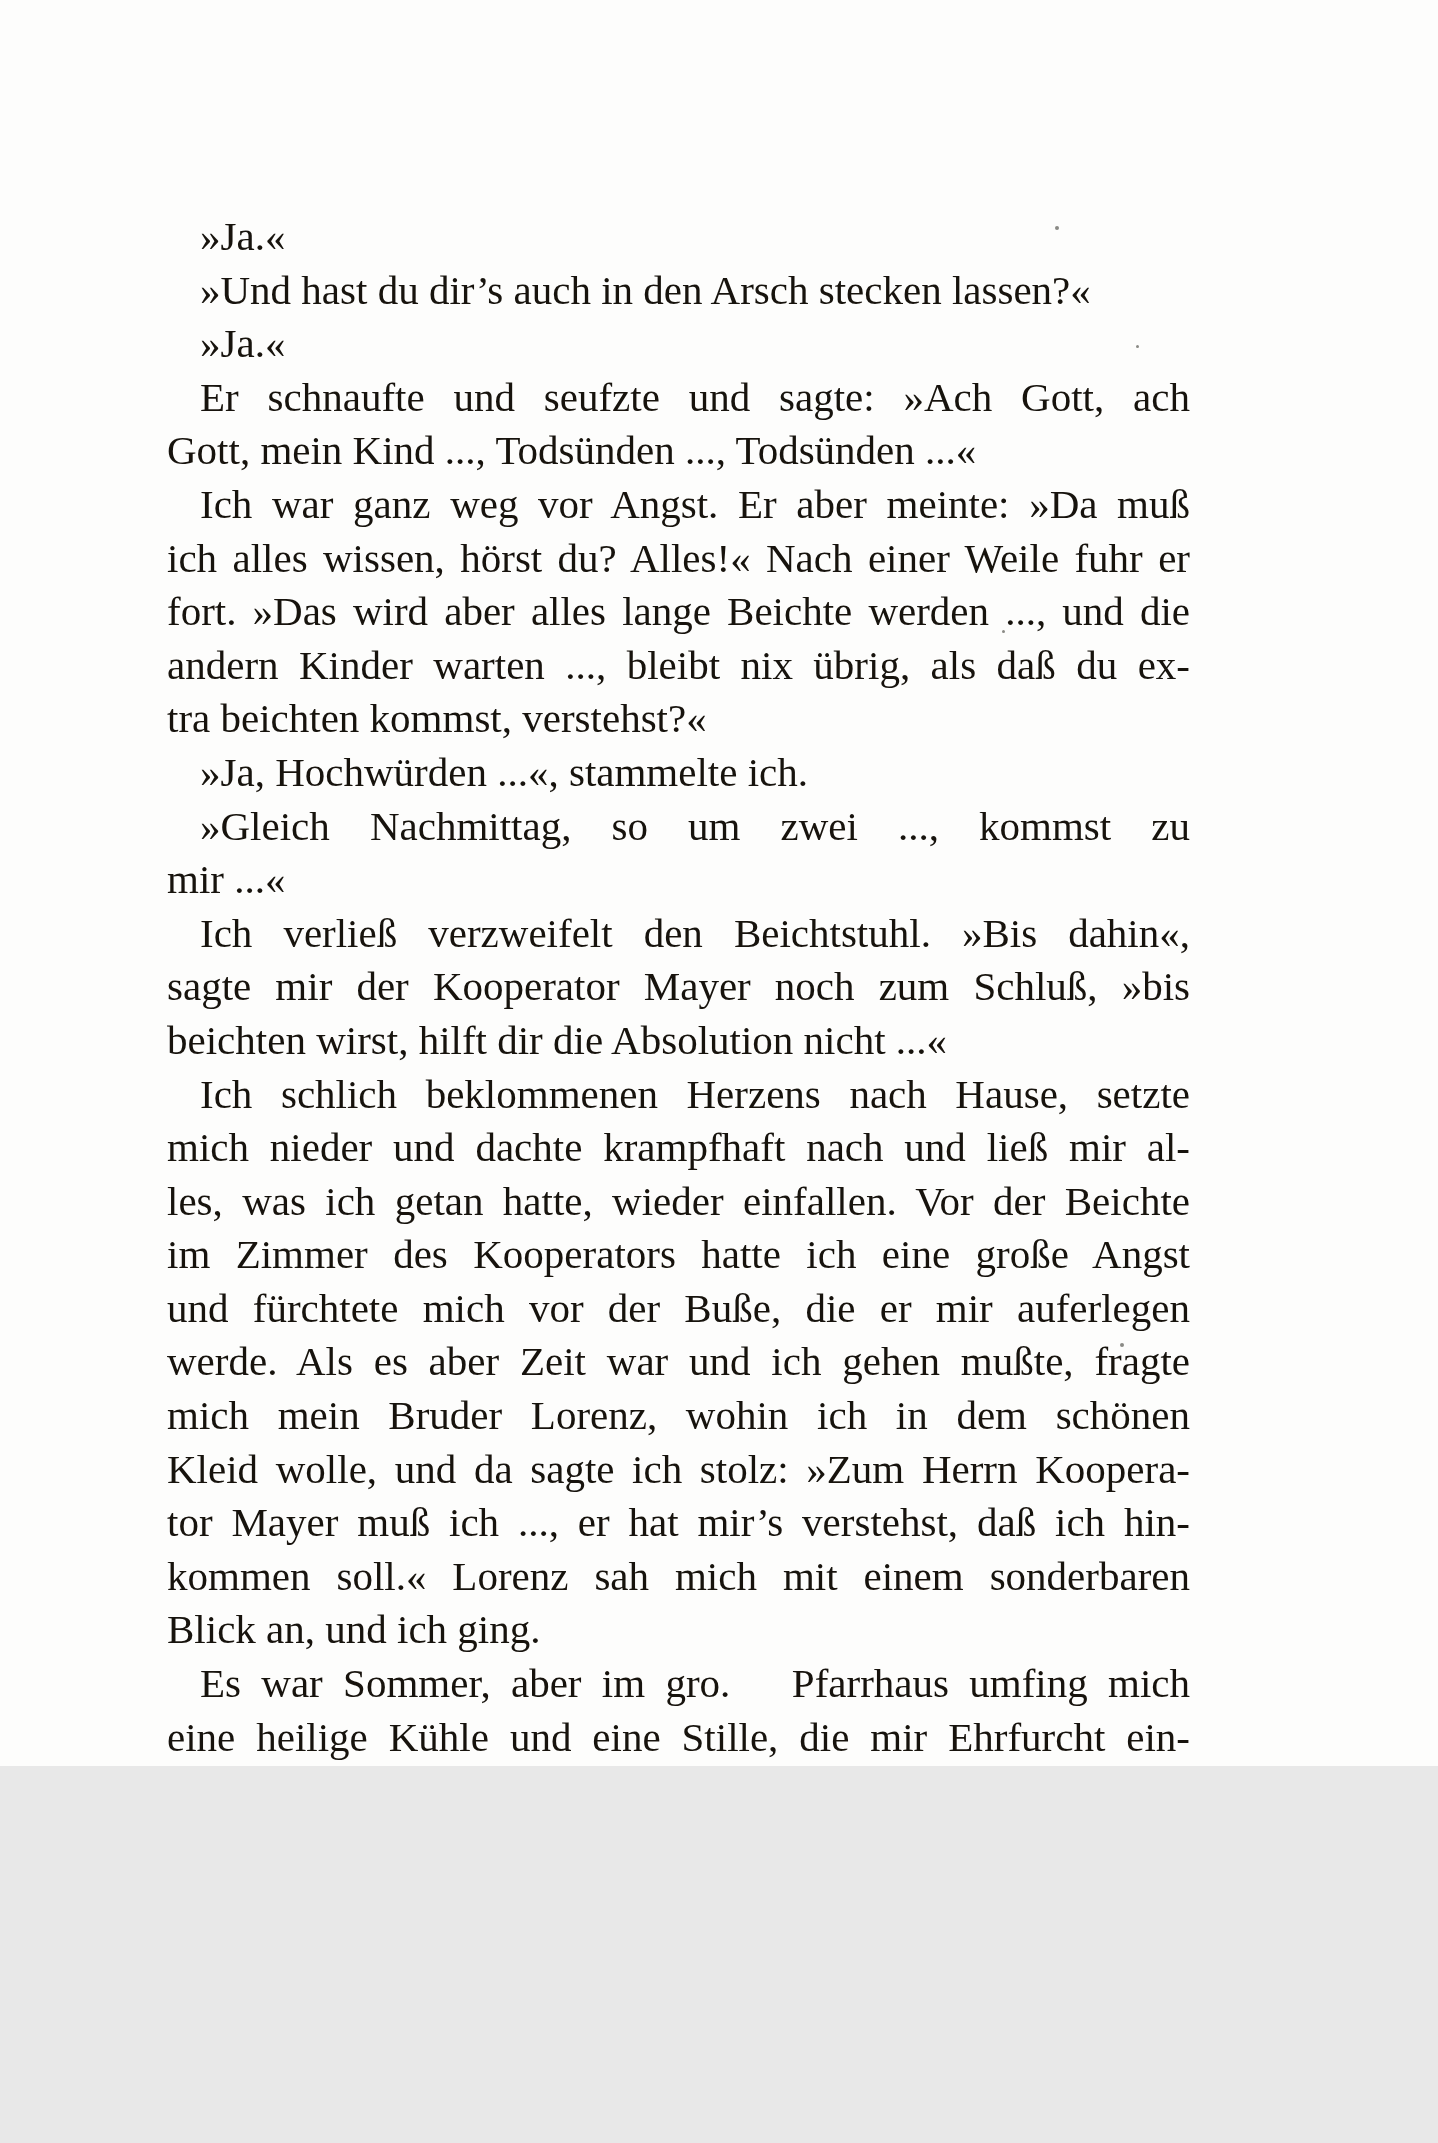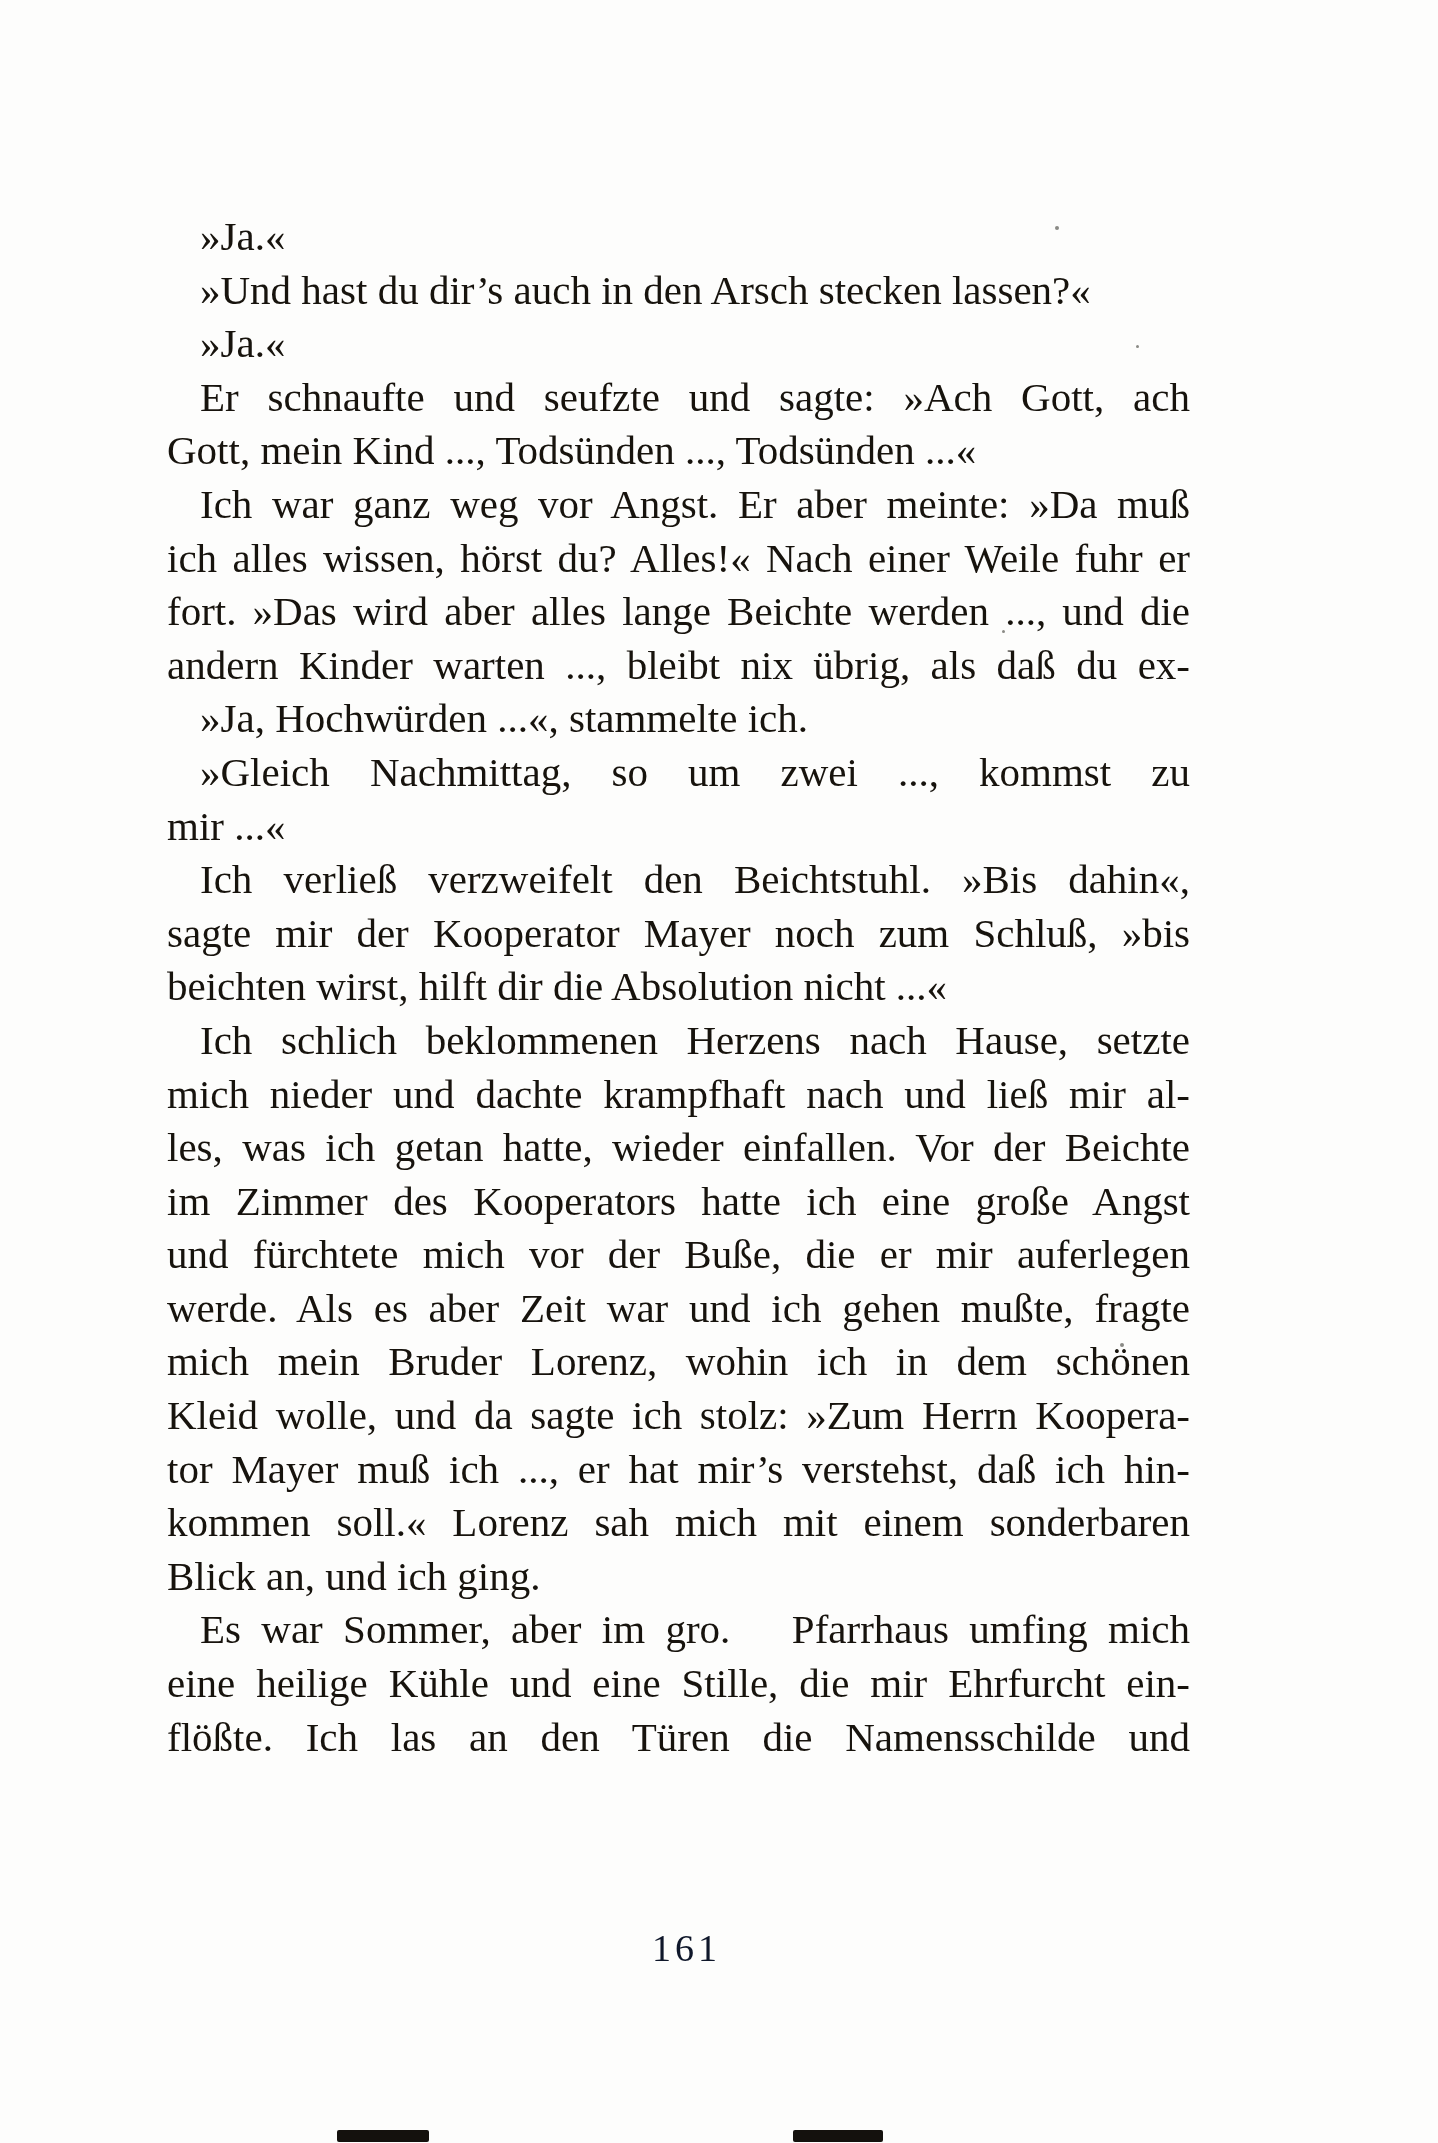--- a/index.html
+++ b/index.html
@@ -1,19 +1,19 @@
 <!DOCTYPE html>
 <html><head>
 <meta charset="utf-8">
 <style>
   html, body { margin: 0; padding: 0; background: #e8e8e8; }
   .page {
     position: relative;
     width: 1438px;
-    height: 2143px;
+    height: 1766px;
     margin: 0 auto;
     background: #fdfdfc;
     overflow: hidden;
     font-family: "Liberation Serif", "DejaVu Serif", serif;
     color: #17130d;
   }
   .textblock {
     position: absolute;
     left: 167px;
     top: 210px;
@@ -62,20 +62,21 @@
   <div class="textblock">
     <div class="ln ind">»Ja.«</div>
     <div class="ln ind">»Und hast du dir’s auch in den Arsch stecken lassen?«</div>
     <div class="ln ind">»Ja.«</div>
     <div class="ln ind jfy">Er schnaufte und seufzte und sagte: »Ach Gott, ach</div>
     <div class="ln">Gott, mein Kind ..., Todsünden ..., Todsünden ...«</div>
     <div class="ln ind jfy">Ich war ganz weg vor Angst. Er aber meinte: »Da muß</div>
     <div class="ln jfy">ich alles wissen, hörst du? Alles!« Nach einer Weile fuhr er</div>
     <div class="ln jfy">fort. »Das wird aber alles lange Beichte werden ..., und die</div>
     <div class="ln jfy">andern Kinder warten ..., bleibt nix übrig, als daß du ex-</div>
+    <div class="ln">tra beichten kommst, verstehst?«</div>
     <div class="ln ind">»Ja, Hochwürden ...«, stammelte ich.</div>
     <div class="ln ind jfy">»Gleich Nachmittag, so um zwei ..., kommst zu</div>
     <div class="ln">mir ...«</div>
     <div class="ln ind jfy">Ich verließ verzweifelt den Beichtstuhl. »Bis dahin«,</div>
     <div class="ln jfy">sagte mir der Kooperator Mayer noch zum Schluß, »bis</div>
     <div class="ln">beichten wirst, hilft dir die Absolution nicht ...«</div>
     <div class="ln ind jfy">Ich schlich beklommenen Herzens nach Hause, setzte</div>
     <div class="ln jfy">mich nieder und dachte krampfhaft nach und ließ mir al-</div>
     <div class="ln jfy">les, was ich getan hatte, wieder einfallen. Vor der Beichte</div>
     <div class="ln jfy">im Zimmer des Kooperators hatte ich eine große Angst</div>

